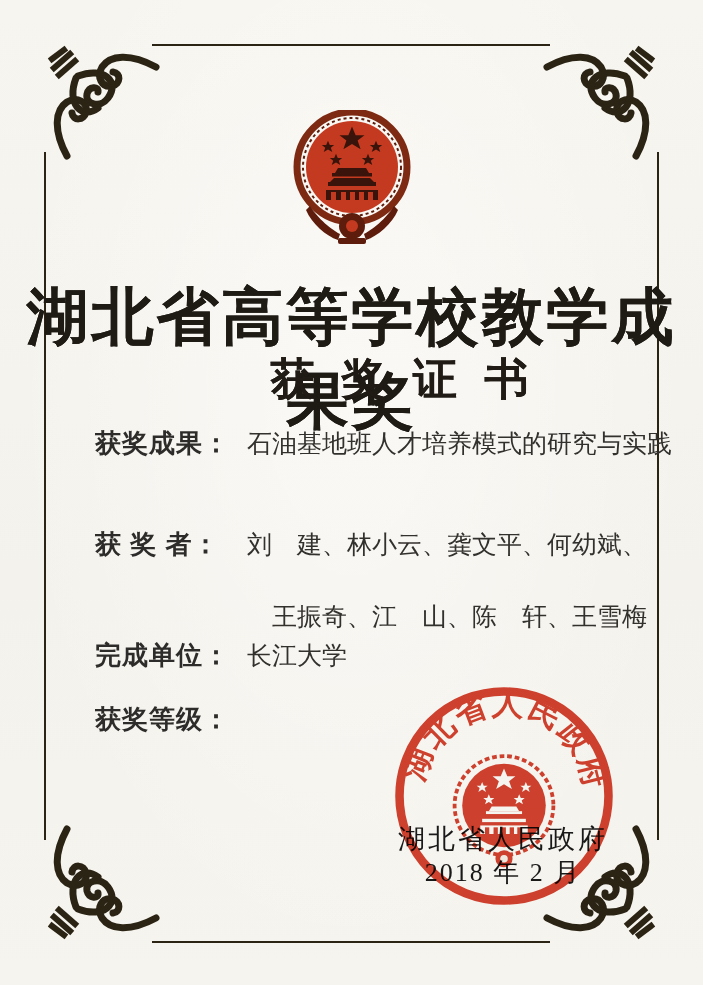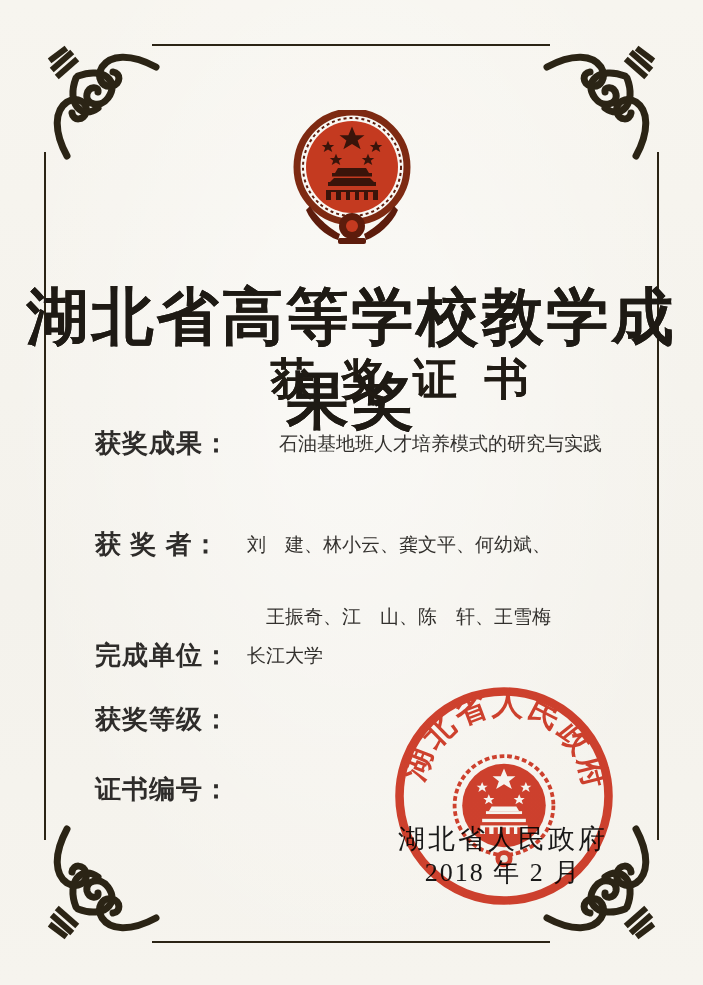--- a/index.html
+++ b/index.html
@@ -47,23 +47,23 @@
   
   .field{position:absolute;left:95px;width:540px;display:flex;align-items:flex-start;}
   .f-label{
     flex:0 0 auto;width:142px;
     font-family:"Liberation Sans", sans-serif;
     font-weight:bold;font-size:26px;color:#2e2c2a;
     letter-spacing:1px;white-space:pre;
   }
   .f-value{
     flex:1 1 auto;padding-left:10px;
-    font-size:19px;color:#33312e;line-height:36px;white-space:pre;
-  }
-  .f-achievement{top:426px;gap:32px;}
+    font-size:25px;color:#33312e;line-height:36px;white-space:pre;
+  }
+  .f-achievement{top:426px;}
   .f-winners{top:527px;}
   .f-org{top:638px;}
   .f-grade{top:702px;gap:32px;}
   .f-number{top:772px;}
   .f-number .f-value{font-family:"Liberation Serif", serif;letter-spacing:1px;}
   
   .issuer-block{position:absolute;left:368px;top:822px;width:270px;text-align:center;z-index:1;}
   .issuer-name{font-size:27px;color:#191919;letter-spacing:3px;line-height:34px;}
   .issue-date{font-size:26px;color:#191919;letter-spacing:2px;line-height:34px;}
   
@@ -203,21 +203,20 @@
   <div class="field f-org">
     <span class="f-label">完成单位：</span>
     <span class="f-value">长江大学</span>
   </div>
 
   <div class="field f-grade">
     <span class="f-label">获奖等级：</span>
   </div>
 
   <div class="field f-number">
-    <span class="f-label">证书编号：</span>
   </div>
 
   <div class="issuer-block">
     <div class="issuer-name">湖北省人民政府</div>
     <div class="issue-date">2018 年 2 月</div>
   </div>
 
   <div class="seal">
     <svg viewBox="0 0 240 240" xmlns="http://www.w3.org/2000/svg">
       <circle cx="120" cy="120" r="110" fill="none" stroke="#d23420" stroke-width="9"></circle>

